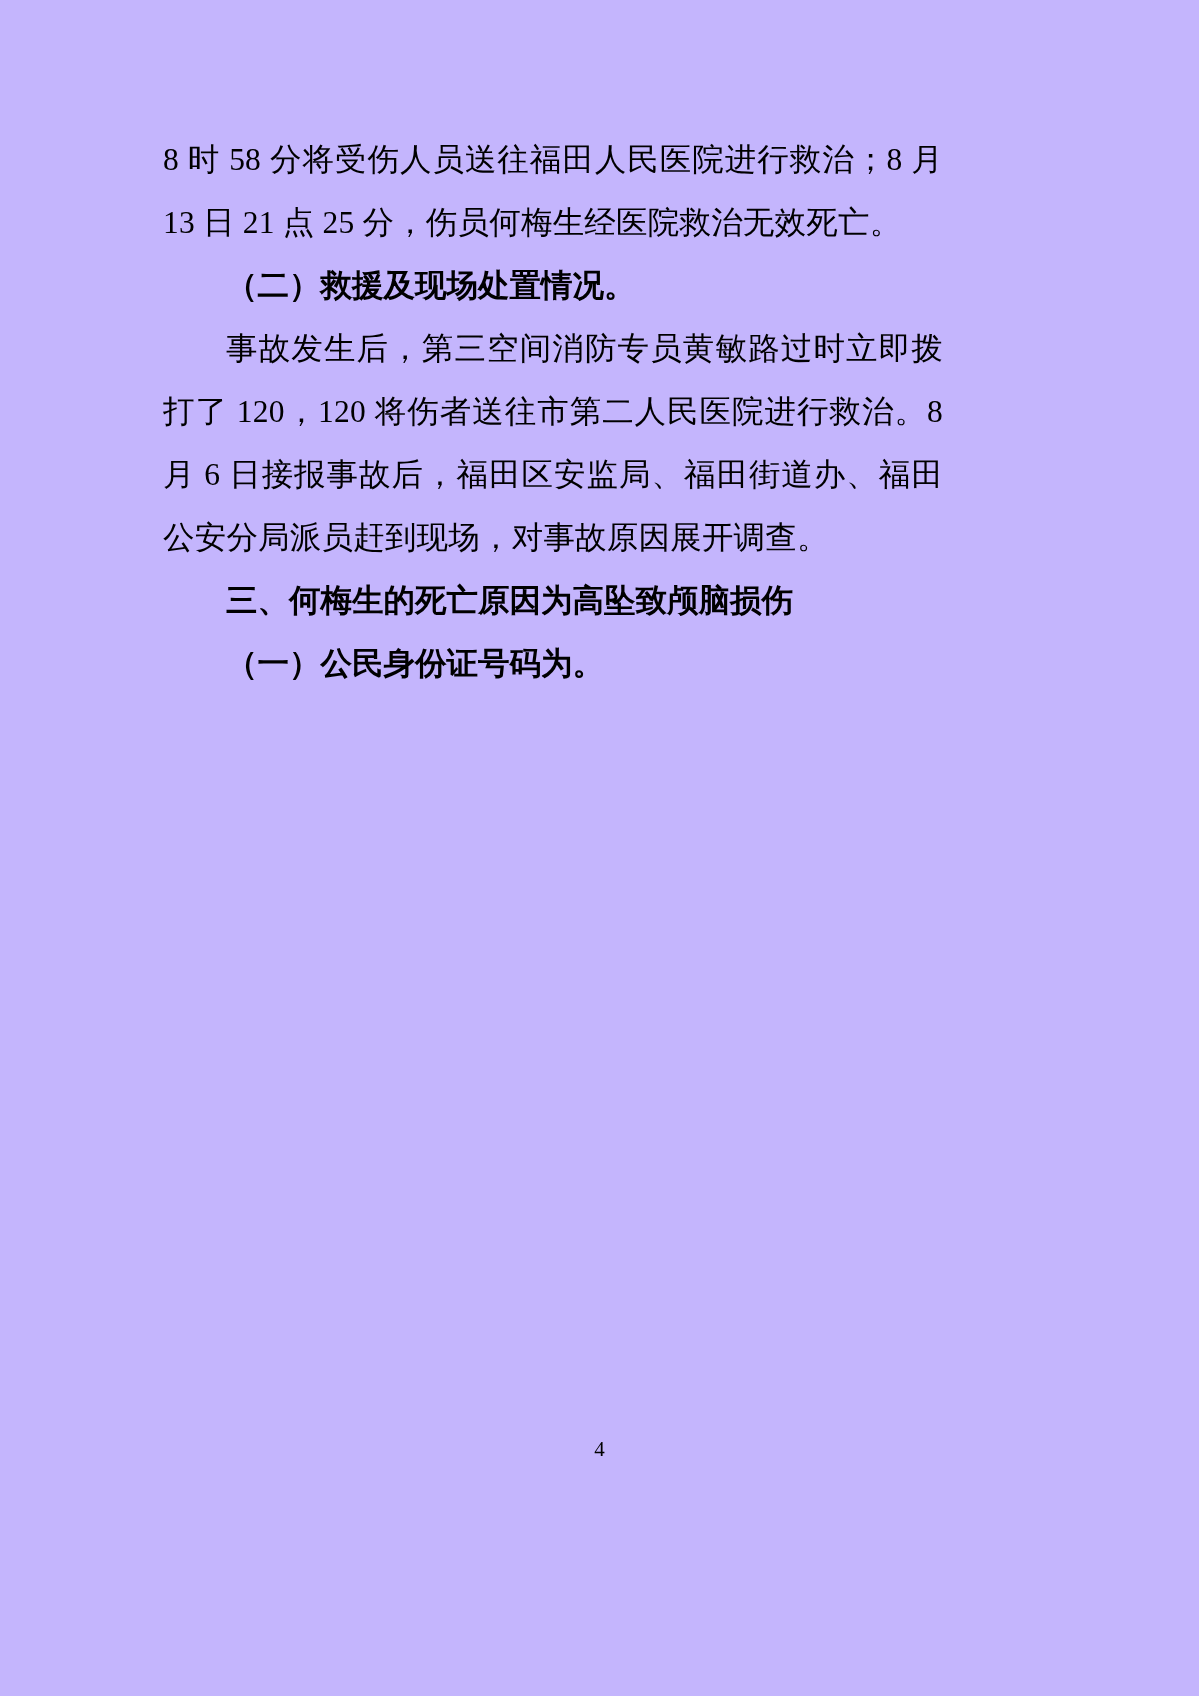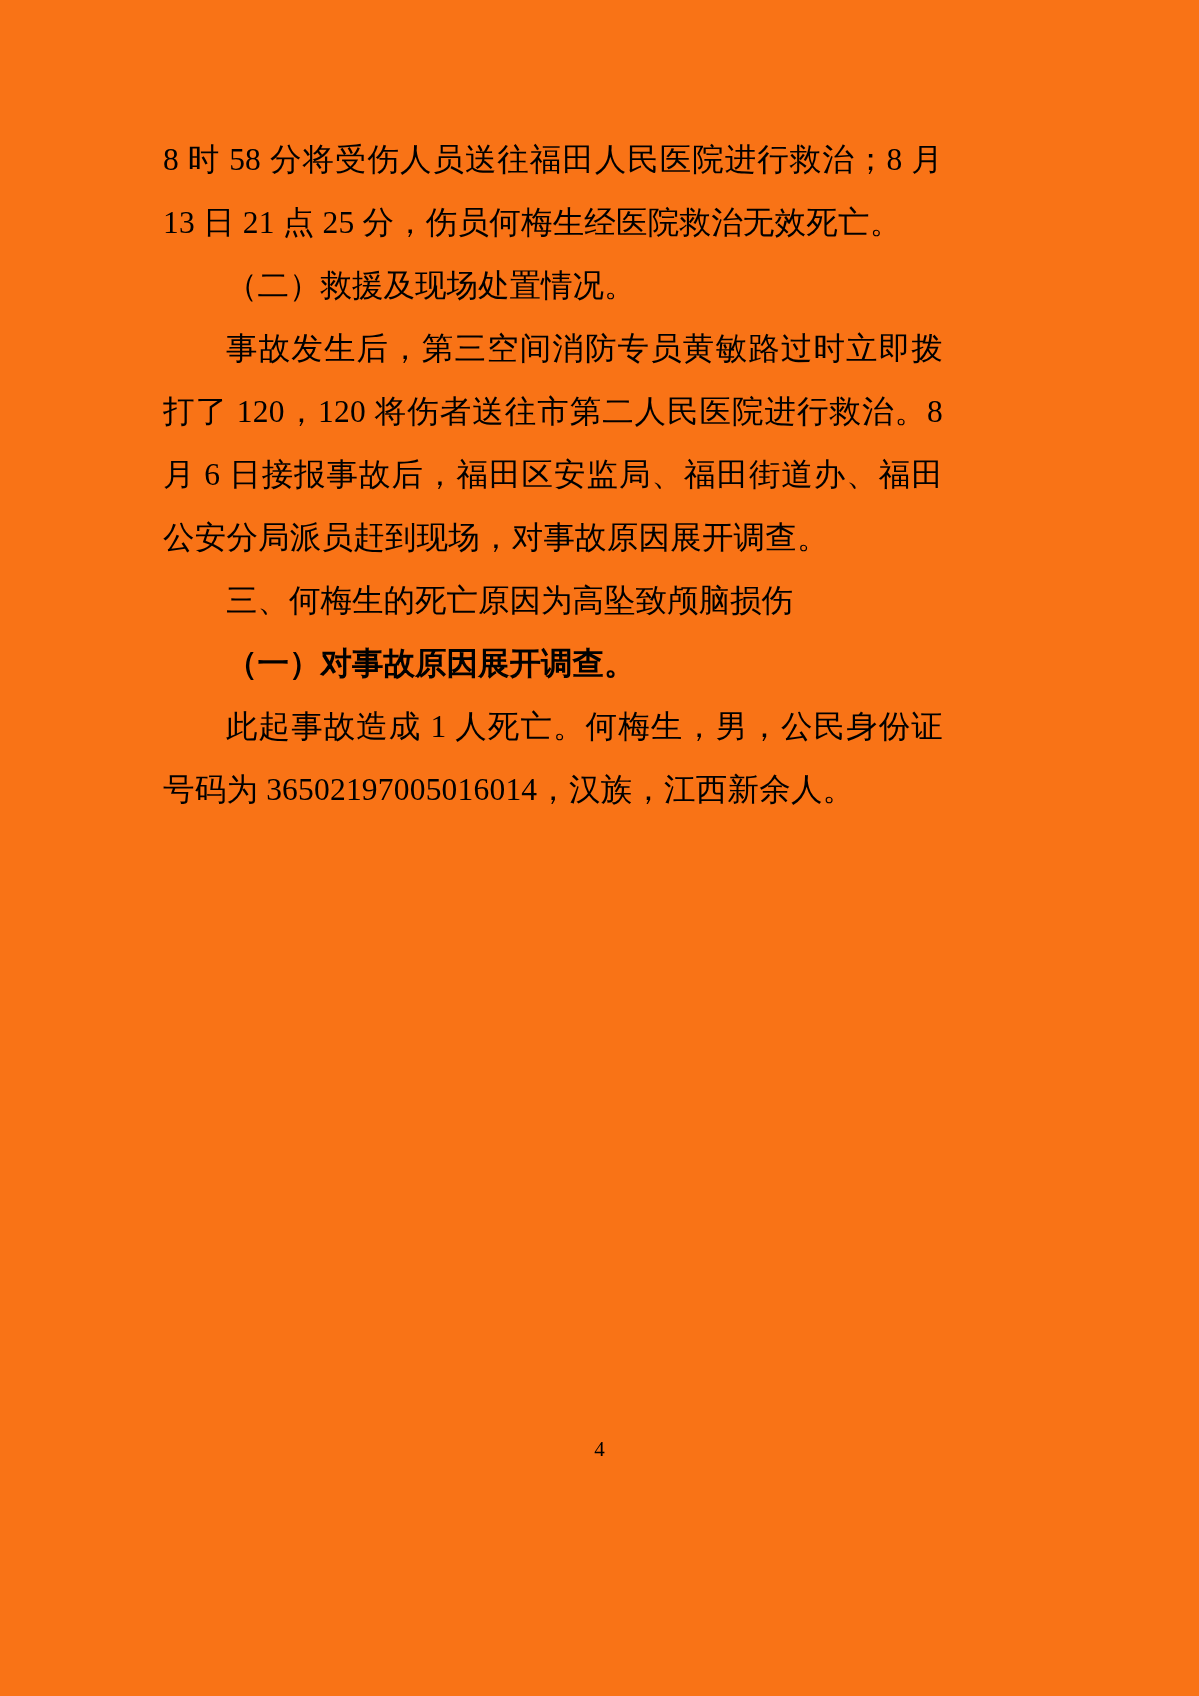--- a/index.html
+++ b/index.html
@@ -14,21 +14,21 @@
     font-family: "Liberation Serif", "DejaVu Serif", serif;
     color: #000000;
     overflow: hidden;
   }
   .page {
     position: absolute;
     left: 0;
     top: 0;
     width: 1199px;
     height: 1696px;
-    background: #f97316;
+    background: #c4b5fd;
   }
   .content {
     position: absolute;
     left: 163px;
     top: 128px;
     width: 780px;
   }
   .para {
     font-size: 31.5px;
     line-height: 63px;
@@ -37,21 +37,21 @@
     text-justify: inter-ideograph;
     margin: 0;
     white-space: pre-wrap;
   }
   .indent {
     text-indent: 63px;
   }
   .heading {
     font-size: 31.5px;
     line-height: 63px;
-    font-weight: normal;
+    font-weight: bold;
     margin: 0;
     text-indent: 63px;
     font-family: "Liberation Serif", "DejaVu Serif", serif;
   }
   .heading-sub {
     font-size: 31.5px;
     line-height: 63px;
     font-weight: bold;
     margin: 0;
     text-indent: 63px;
@@ -69,17 +69,16 @@
 </style>
 </head>
 <body>
 
 <div class="page">
   <div class="content">
     <p class="para">8 时 58 分将受伤人员送往福田人民医院进行救治；8 月 13 日 21 点 25 分，伤员何梅生经医院救治无效死亡。</p>
     <p class="heading">（二）救援及现场处置情况。</p>
     <p class="para indent">事故发生后，第三空间消防专员黄敏路过时立即拨打了 120，120 将伤者送往市第二人民医院进行救治。8 月 6 日接报事故后，福田区安监局、福田街道办、福田公安分局派员赶到现场，对事故原因展开调查。</p>
     <p class="heading">三、何梅生的死亡原因为高坠致颅脑损伤</p>
-    <p class="heading-sub">（一）对事故原因展开调查。</p>
-    <p class="para indent">此起事故造成 1 人死亡。何梅生，男，公民身份证号码为 36502197005016014，汉族，江西新余人。</p>
+    <p class="heading-sub">（一）公民身份证号码为。</p>
   </div>
   <div class="page-number">4</div>
 </div>
 
 </body></html>

